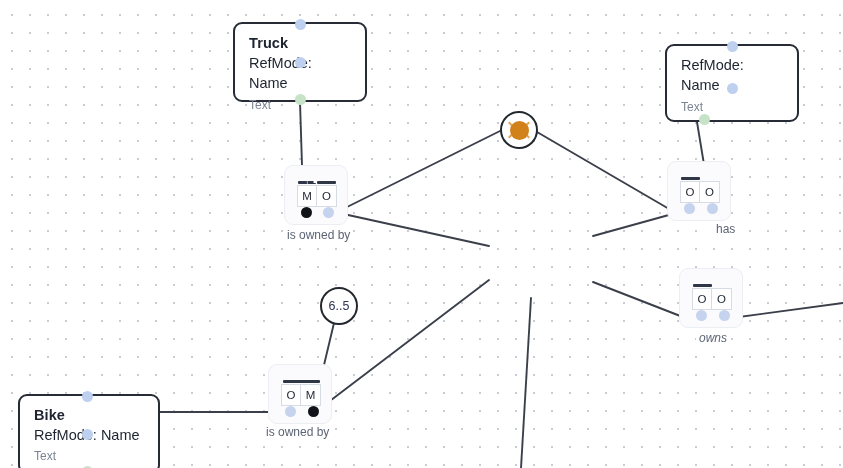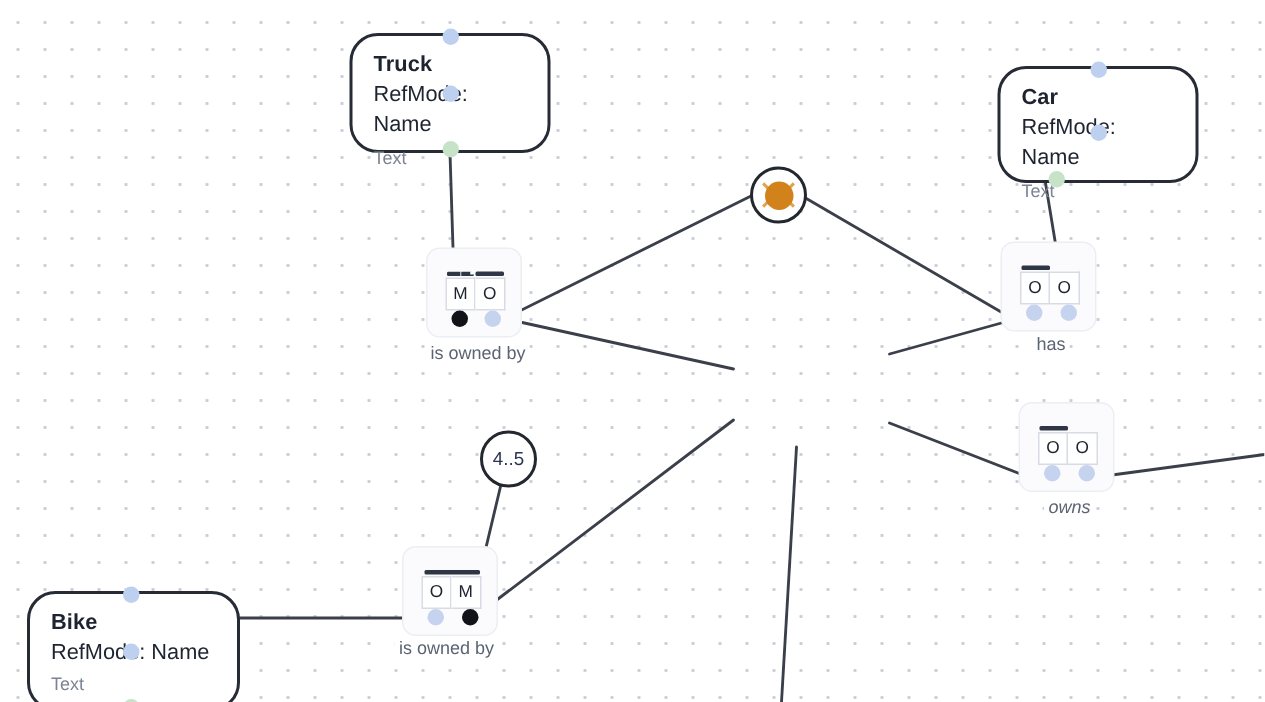--- a/index.html
+++ b/index.html
@@ -29,21 +29,21 @@
     height: 468px;
     pointer-events: none;
   }
 
   
   .entity {
     position: absolute;
     box-sizing: border-box;
     background: #ffffff;
     border: 2px solid #262b36;
-    border-radius: 19px;
+    border-radius: 9px;
     padding: 9px 14px 8px 14px;
     z-index: 5;
   }
   .entity .ent-name {
     font-size: 14.5px;
     font-weight: bold;
     color: #1d2430;
     line-height: 1.38;
     letter-spacing: .1px;
   }
@@ -210,21 +210,20 @@
   <div class="entity" style="left:233px; top:22px; width:134px; height:80px;">
     <div class="ent-name">Truck</div>
     <div class="ent-ref">RefMode: Name</div>
     <div class="ent-type">Text</div>
     <span class="port blue t"></span>
     <span class="port green b"></span>
     <span class="port blue l" style="left:50%; margin-left:-5.5px; top:38px;"></span>
   </div>
 
   <div class="entity" style="left:665px; top:44px; width:134px; height:78px;">
-    <div class="ent-name">Car</div>
     <div class="ent-ref">RefMode: Name</div>
     <div class="ent-type">Text</div>
     <span class="port blue t"></span>
     <span class="port green b" style="left:32px; margin-left:0;"></span>
     <span class="port blue" style="left:50%; margin-left:-5.5px; top:37px;"></span>
   </div>
 
 
   <div class="entity" style="left:18px; top:378px; width:142px; height:80px;margin-top:16px;">
     <div class="ent-name">Bike</div>
@@ -249,21 +248,21 @@
 
   <div class="fact" style="left:667px; top:161px;">
     <div class="roles">
       <div class="role">O</div>
       <div class="role">O</div>
     </div>
     <span class="ubar" style="left:13px; top:15px; width:19px;"></span>
     <span class="rdot light" style="left:16px; top:41px;"></span>
     <span class="rdot light" style="left:39px; top:41px;"></span>
   </div>
-  <div class="fact-label" style="left:688px; top:222px;">has</div>
+  <div class="fact-label" style="left:713px; top:222px;">has</div>
 
   <div class="fact" style="left:679px; top:268px;">
     <div class="roles">
       <div class="role">O</div>
       <div class="role">O</div>
     </div>
     <span class="ubar" style="left:13px; top:15px; width:19px;"></span>
     <span class="rdot light" style="left:16px; top:41px;"></span>
     <span class="rdot light" style="left:39px; top:41px;"></span>
   </div>
@@ -282,16 +281,16 @@
 
   <div class="orange-node" style="left:500px; top:111px;">
     <span class="spike" style="left:6px;  top:10px; transform:rotate(45deg);"></span>
     <span class="spike" style="right:6px; top:10px; transform:rotate(-45deg);"></span>
     <span class="spike" style="left:6px;  bottom:10px; transform:rotate(-45deg);"></span>
     <span class="spike" style="right:6px; bottom:10px; transform:rotate(45deg);"></span>
     <span class="core"></span>
   </div>
 
   <div class="freq" style="left:320px; top:287px;">
-    <span>4..5</span>
+    <span>6..5</span>
   </div>
 
 </div>
 
 </body></html>

